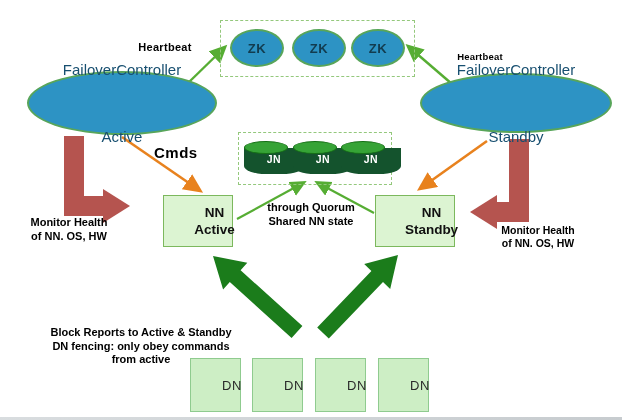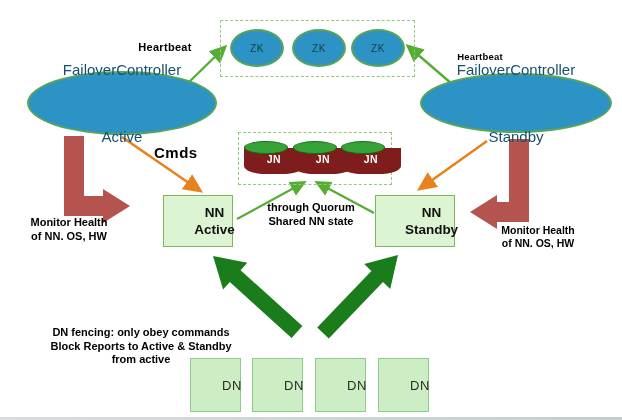--- a/index.html
+++ b/index.html
@@ -12,27 +12,27 @@
   .dashed-box{position:absolute;border:1.4px dashed #94c87c;background:transparent;z-index:2;}
   .zk-box{left:220px;top:20px;width:193px;height:55px;}
   .jn-box{left:238px;top:132px;width:152px;height:51px;}
   
   .ellipse{
     position:absolute;background:#2d93c4;border:2px solid #58a55a;border-radius:50%;
     display:flex;flex-direction:column;align-items:center;justify-content:center;
     z-index:3;box-sizing:border-box;
   }
   .zk-ellipse{width:54px;height:38px;top:8px;}
-  .zk-ellipse span{font-weight:normal;font-size:10px;color:#123c4f;letter-spacing:.5px;}
+  .zk-ellipse span{font-weight:bold;font-size:13px;color:#123c4f;letter-spacing:.5px;}
   .fc-ellipse{text-align:center;color:#174f70;font-size:15px;line-height:19px;font-weight:500;gap:48px;}
   .fc-active{left:27px;top:71px;width:190px;height:64px;}
   .fc-standby{left:420px;top:73px;width:192px;height:60px;}
   
   .cyl{
-    position:absolute;top:15px;width:60px;height:26px;background:#7f1d1d;
+    position:absolute;top:15px;width:60px;height:26px;background:#14532d;
     border-radius:0 0 22px 22px / 0 0 8px 8px;z-index:3;
   }
   .cyl::before{
     content:"";position:absolute;left:0;top:-7px;width:44px;height:13px;border-radius:50%;
     background:#36a336;border:1px solid #157015;box-sizing:border-box;
   }
   .cyl span{
     position:absolute;left:0;top:5px;width:100%;text-align:center;
     color:#fff;font-weight:bold;font-size:10.5px;z-index:4;letter-spacing:.5px;
   }
@@ -159,19 +159,19 @@
   <div class="lbl lbl-mon-l">
     <div>Monitor Health</div>
     <div>of NN. OS, HW</div>
   </div>
   <div class="lbl lbl-mon-r">
     <div>Monitor Health</div>
     <div>of NN. OS, HW</div>
   </div>
 
   <div class="lbl lbl-block">
+    <div>Block Reports to Active &amp; Standby</div>
     <div>DN fencing: only obey commands</div>
-    <div>Block Reports to Active &amp; Standby</div>
     <div>from active</div>
   </div>
 
   <div class="bottom-edge"></div>
 </div>
 
 </body></html>

